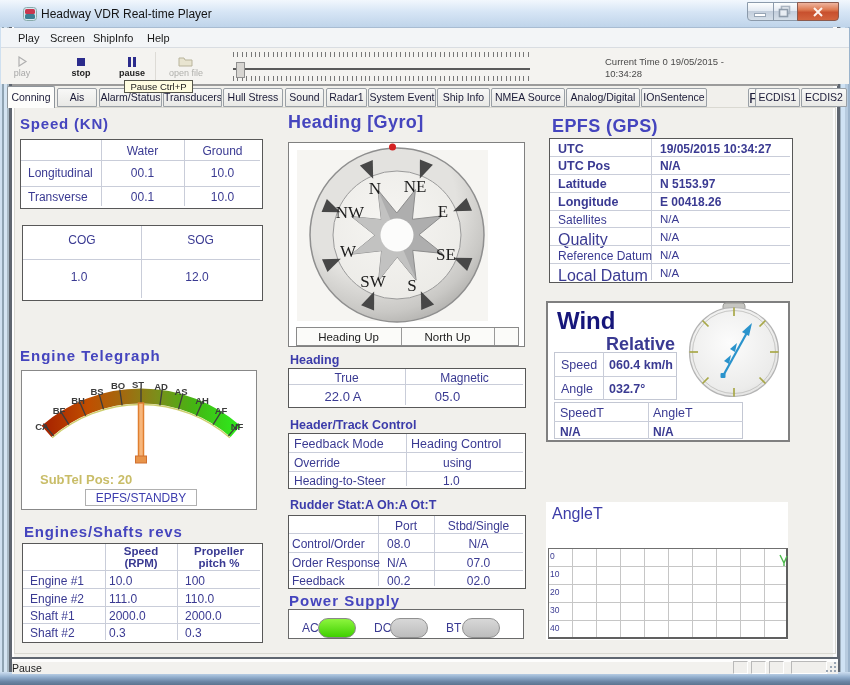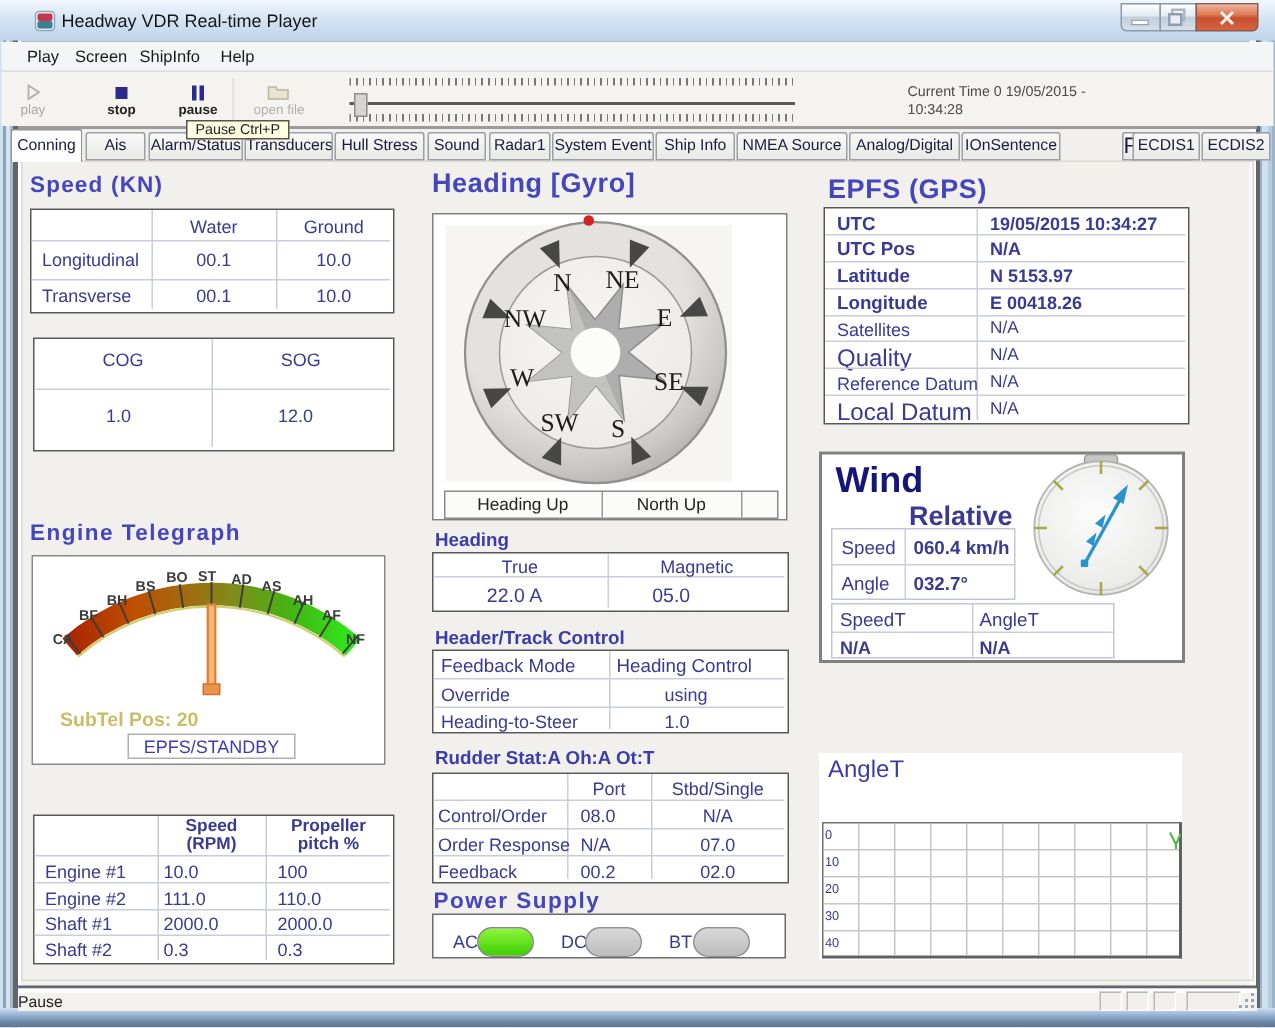--- a/index.html
+++ b/index.html
@@ -154,20 +154,21 @@
 <div class="abs" style="left:87px;top:386px;font-size:9.5px;color:#3c3c3c;font-weight:bold;width:20px;text-align:center;">BS</div>
 <div class="abs" style="left:108px;top:380px;font-size:9.5px;color:#3c3c3c;font-weight:bold;width:20px;text-align:center;">BO</div>
 <div class="abs" style="left:128px;top:379px;font-size:9.5px;color:#3c3c3c;font-weight:bold;width:20px;text-align:center;">ST</div>
 <div class="abs" style="left:151px;top:381px;font-size:9.5px;color:#3c3c3c;font-weight:bold;width:20px;text-align:center;">AD</div>
 <div class="abs" style="left:171px;top:386px;font-size:9.5px;color:#3c3c3c;font-weight:bold;width:20px;text-align:center;">AS</div>
 <div class="abs" style="left:192px;top:395px;font-size:9.5px;color:#3c3c3c;font-weight:bold;width:20px;text-align:center;">AH</div>
 <div class="abs" style="left:211px;top:405px;font-size:9.5px;color:#3c3c3c;font-weight:bold;width:20px;text-align:center;">AF</div>
 <div class="abs" style="left:227px;top:421px;font-size:9.5px;color:#3c3c3c;font-weight:bold;width:20px;text-align:center;">NF</div>
 <div class="abs" style="left:40px;top:472px;font-size:13px;color:#c9bd68;font-weight:bold;">SubTel Pos: 20</div>
 <div class="abs ctr" style="left:85px;top:489px;width:112px;height:17px;background:#fff;border:1px solid #b0b0b0;font-size:12px;color:#3d3dae;line-height:16px;box-sizing:border-box;">EPFS/STANDBY</div>
+<div class="abs ttl" style="left:24px;top:523px;font-size:15px;letter-spacing:.8px;">Engines/Shafts revs</div>
 <div class="tbl" style="left:22px;top:543px;width:239px;height:98px;"></div>
 <div class="vl" style="left:105px;top:544px;height:96px;"></div>
 <div class="vl" style="left:177px;top:544px;height:96px;"></div>
 <div class="hl" style="left:23px;top:570px;width:237px;"></div>
 <div class="hl" style="left:23px;top:588px;width:237px;"></div>
 <div class="hl" style="left:23px;top:606px;width:237px;"></div>
 <div class="hl" style="left:23px;top:623px;width:237px;"></div>
 <div class="abs" style="left:105px;top:546px;font-size:11.5px;color:#3a3a92;font-weight:600;width:72px;text-align:center;line-height:11.5px;">Speed<br>(RPM)</div>
 <div class="abs" style="left:177px;top:546px;font-size:11.5px;color:#3a3a92;font-weight:600;width:84px;text-align:center;line-height:11.5px;">Propeller<br>pitch %</div>
 <div class="abs" style="left:30px;top:574px;font-size:12px;color:#3a3a92;font-weight:normal;">Engine #1</div>

